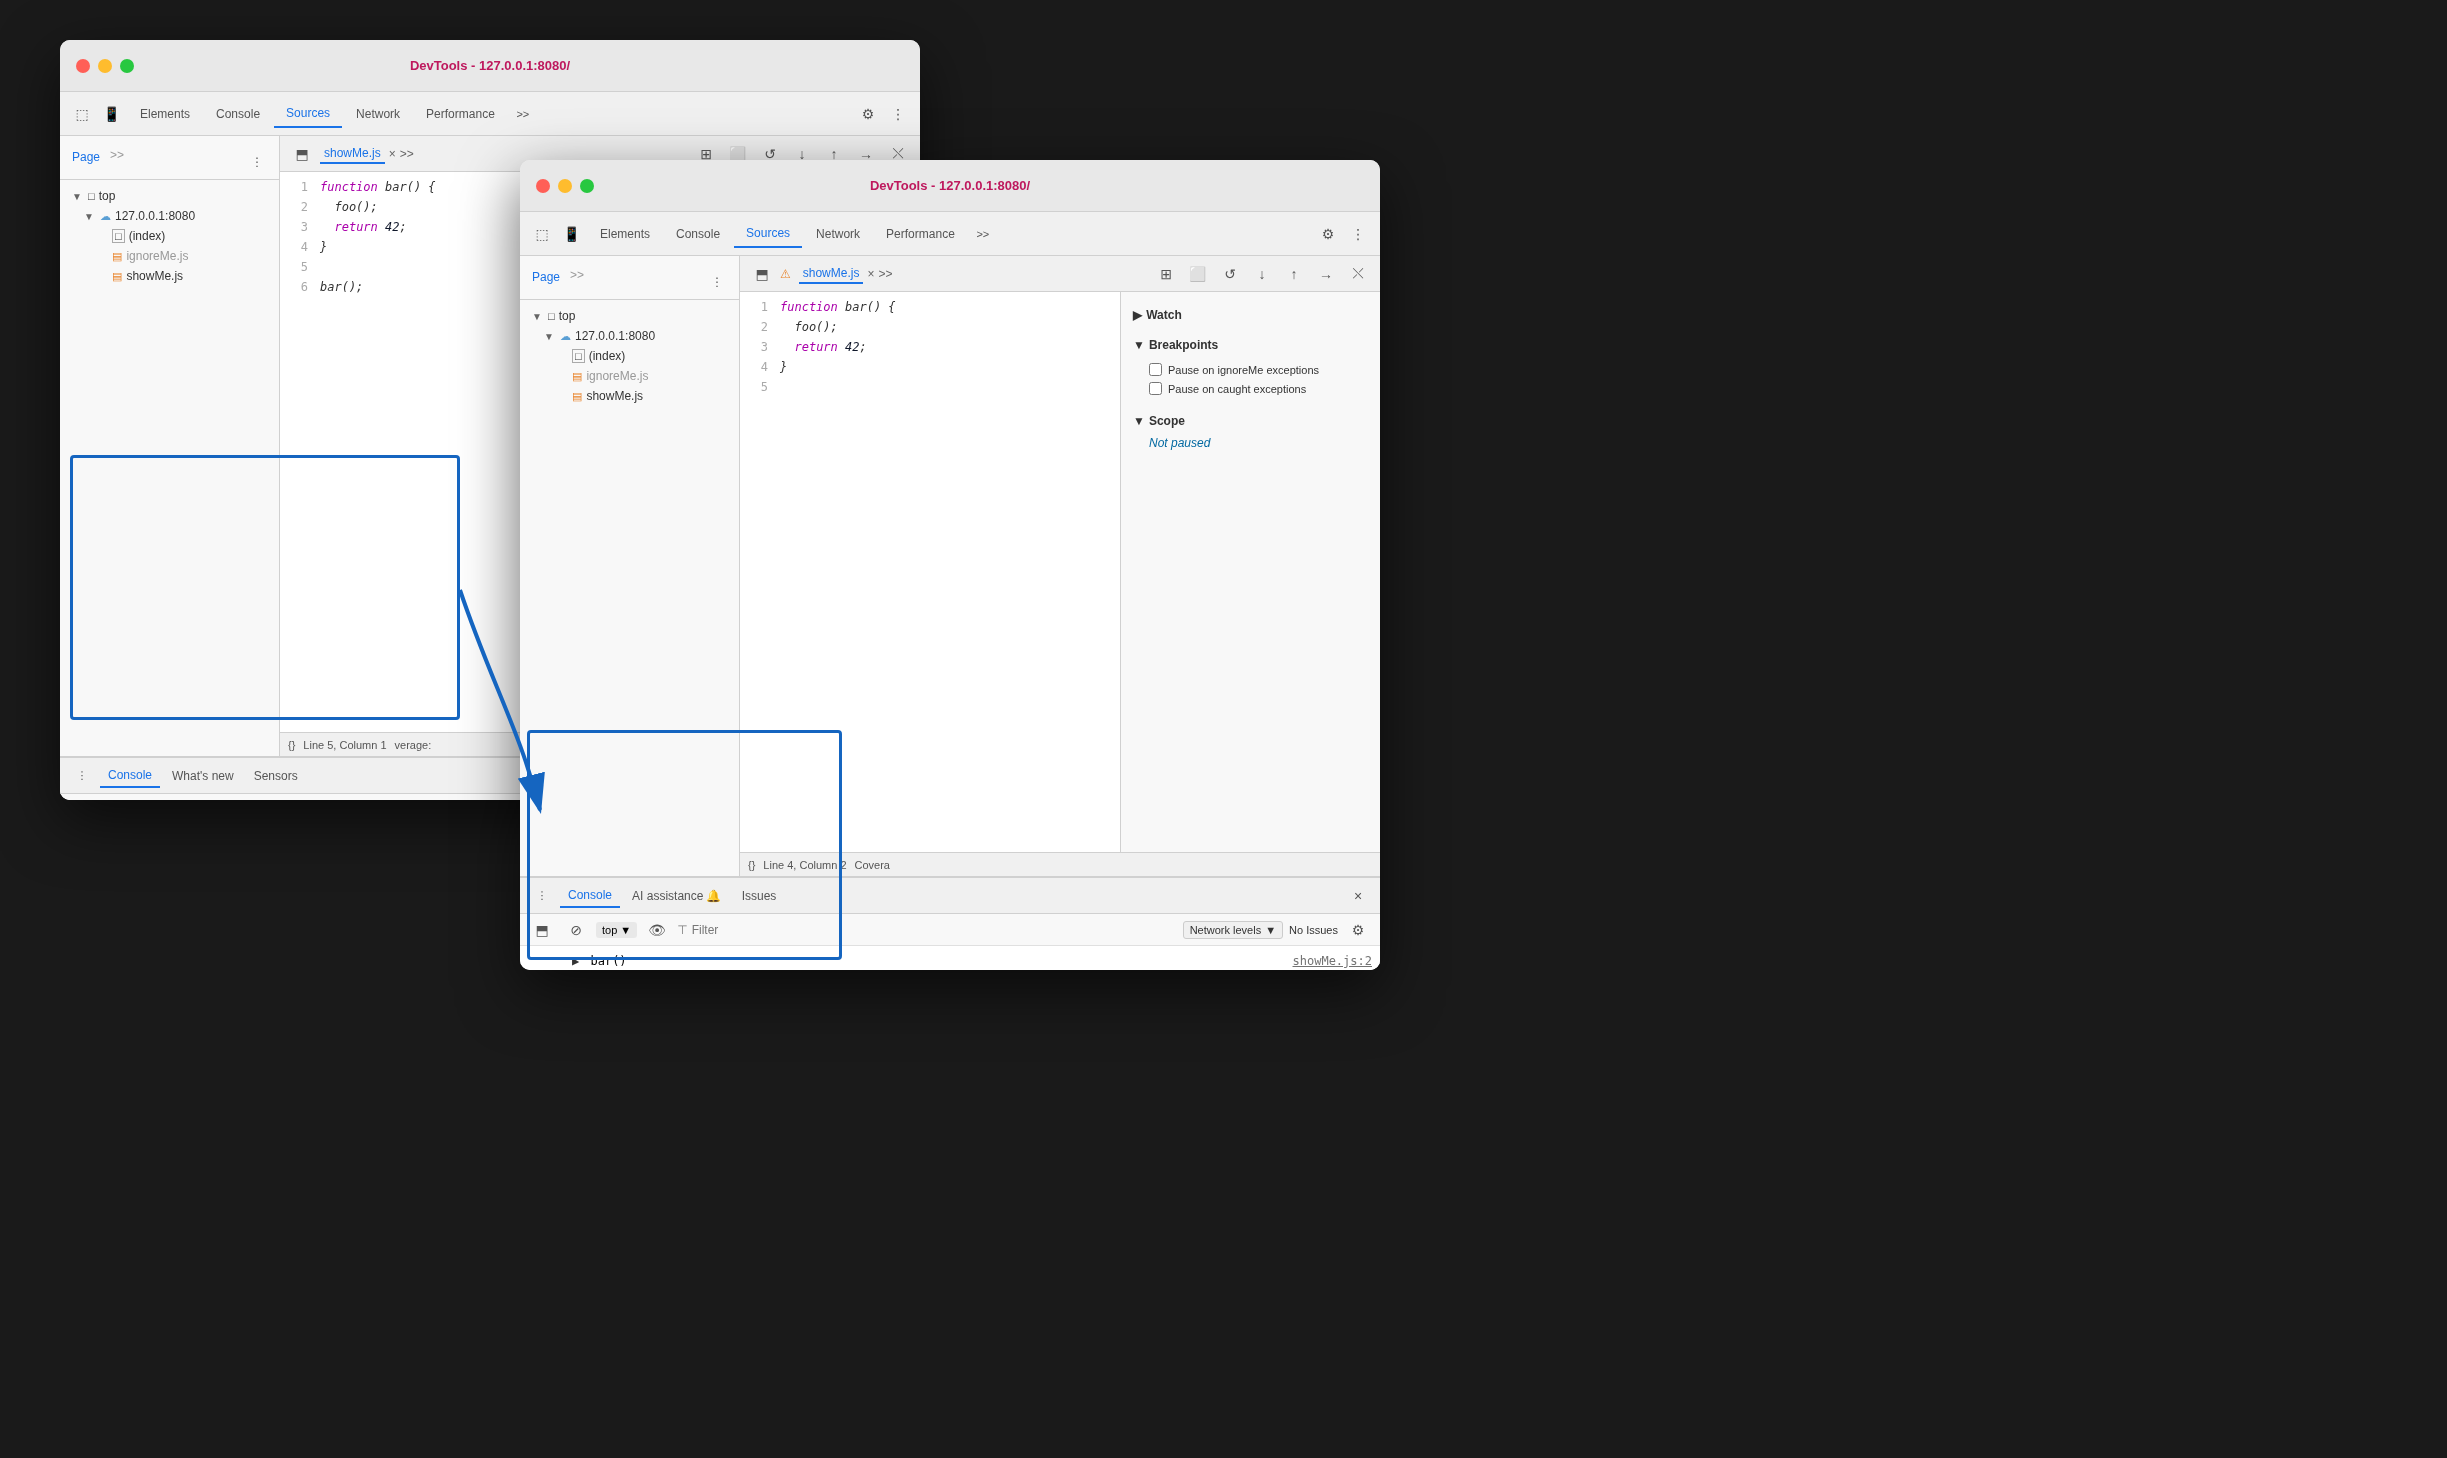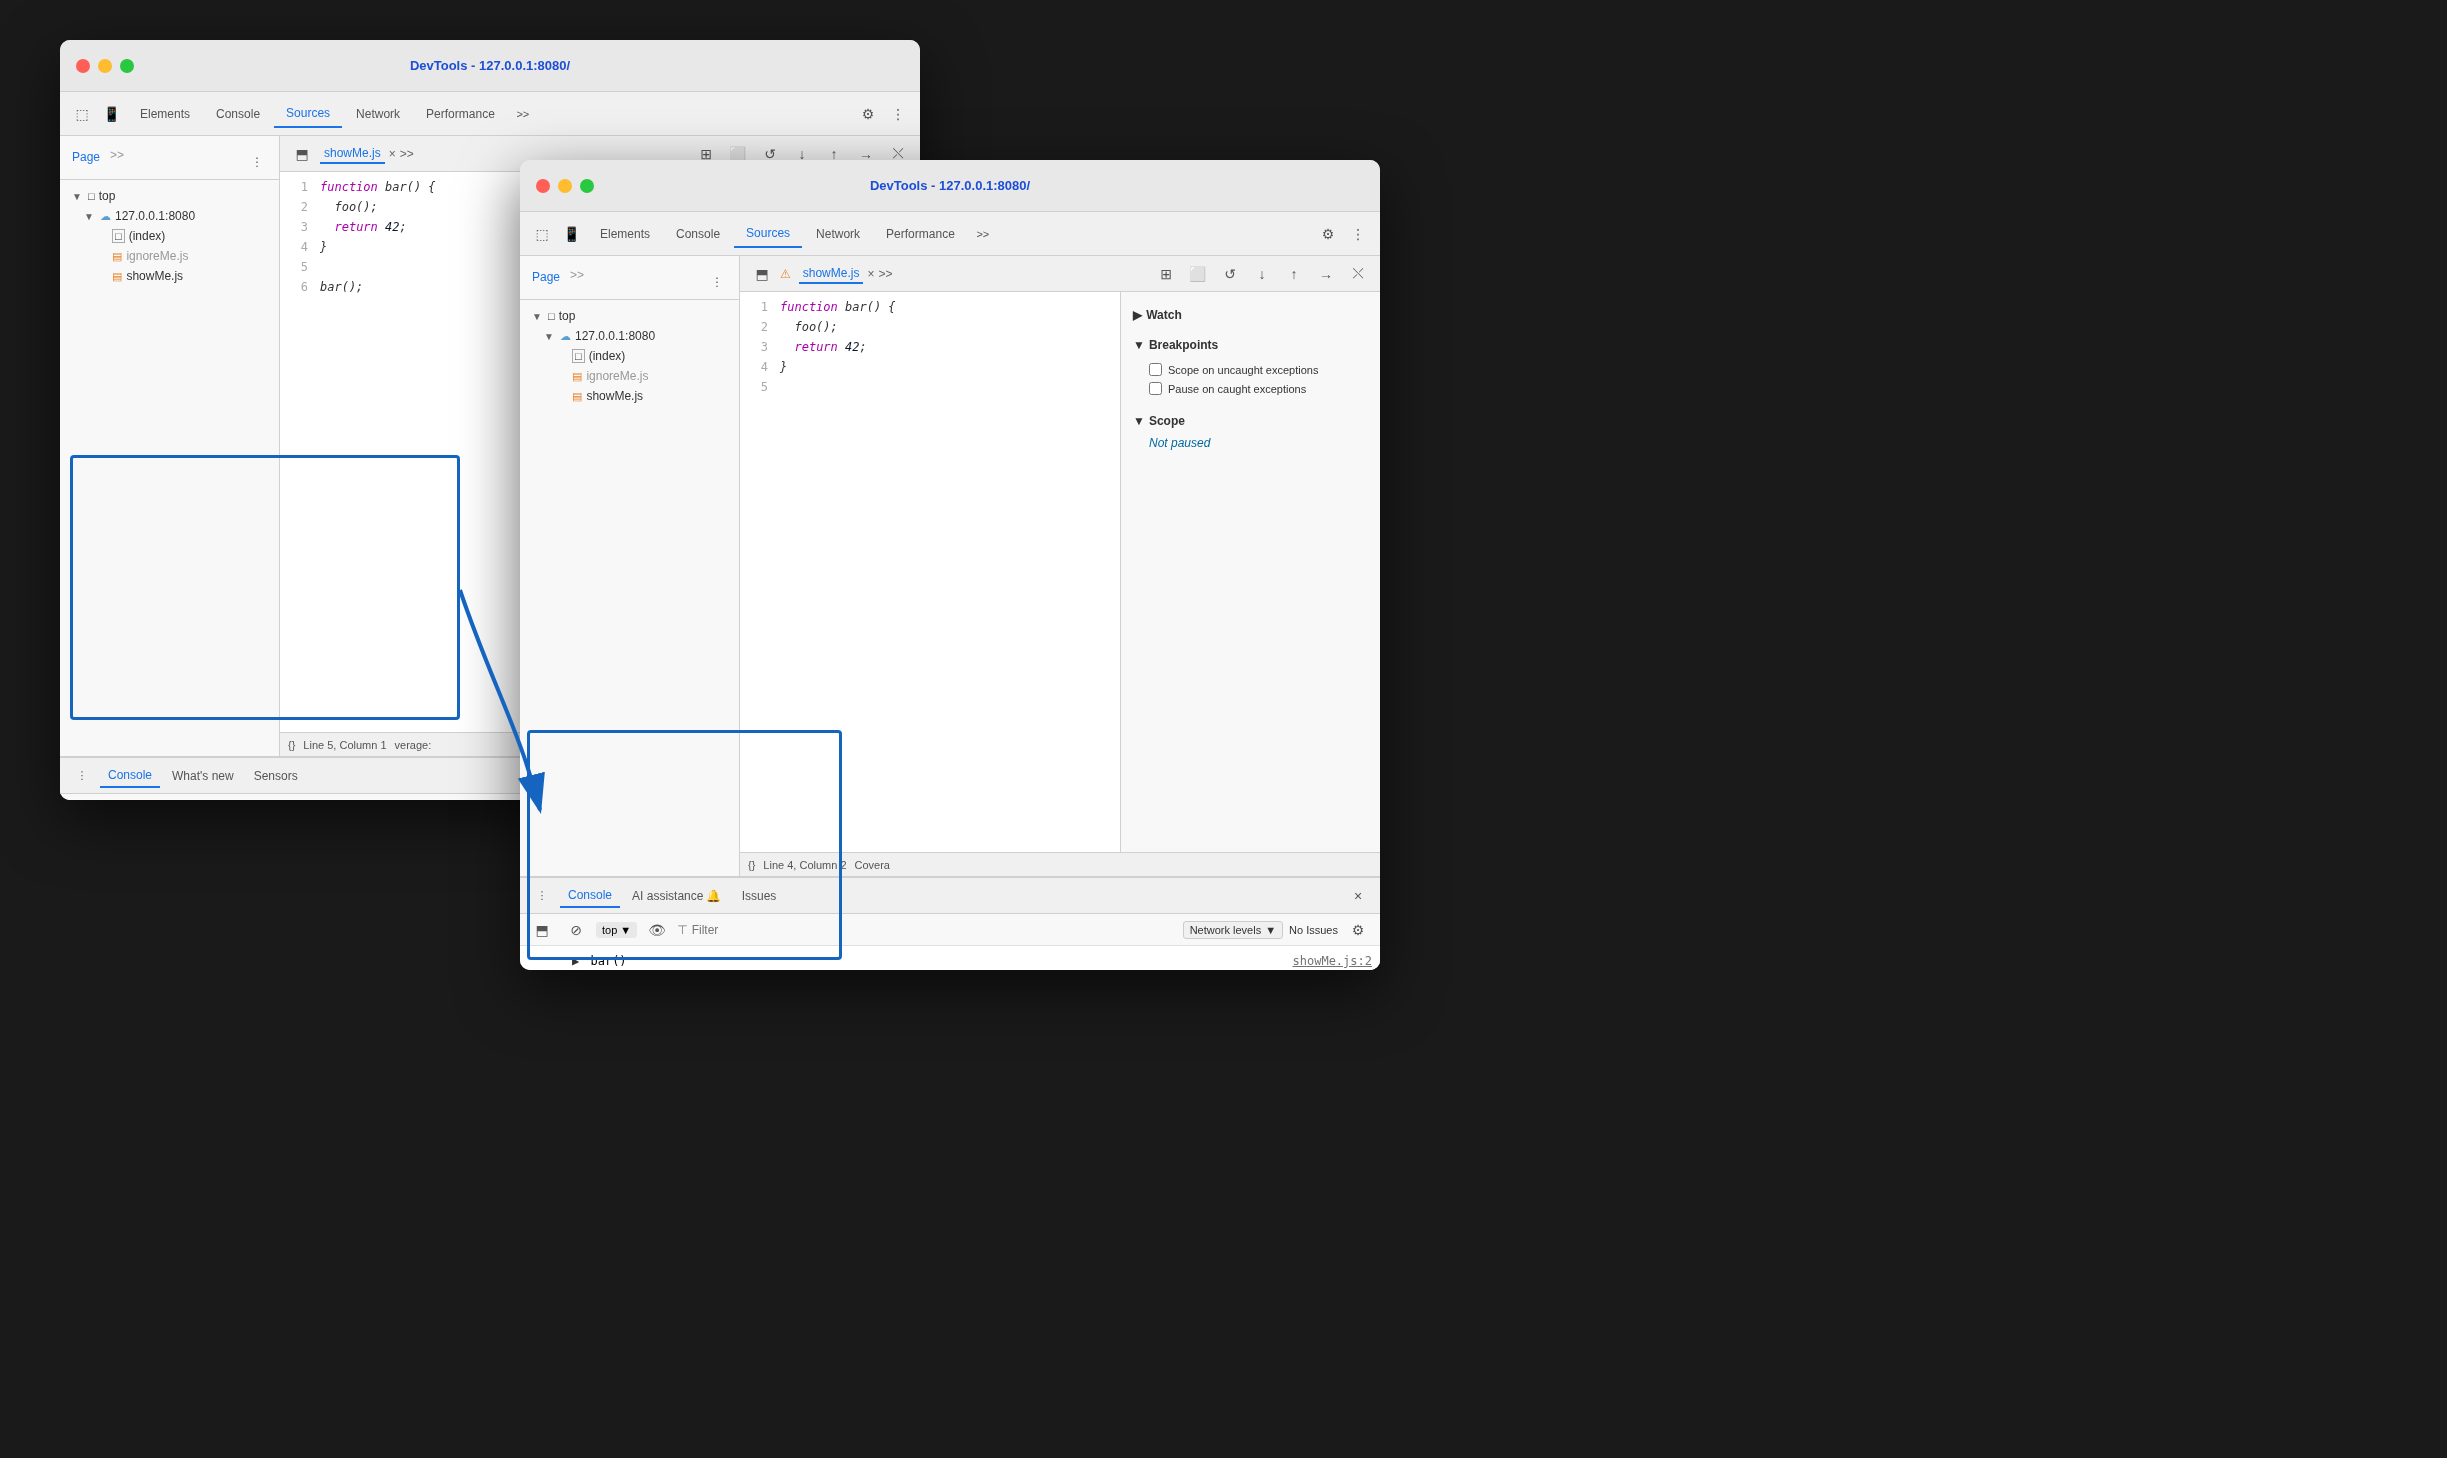--- a/index.html
+++ b/index.html
@@ -43,21 +43,21 @@
       border-radius: 50%;
       cursor: pointer;
     }
     .win-close { background: #ff5f57; }
     .win-minimize { background: #febc2e; }
     .win-maximize { background: #28c840; }
 
     .window-title {
       font-size: 13px;
       font-weight: 600;
-      color: #1d4ed8;
+      color: #be185d;
     }
 
     
     .devtools-toolbar {
       background: #f0f0f0;
       height: 44px;
       display: flex;
       align-items: center;
       padding: 0 8px;
       border-bottom: 1px solid #d0d0d0;
@@ -570,21 +570,21 @@
             </div>
           </div>
           <div class="right-section">
             <div class="right-section-header">
               <span>▼</span>
               <span>Breakpoints</span>
             </div>
             <div class="right-section-content">
               <div class="checkbox-row">
                 <input type="checkbox" style="">
-                <span>Scope on uncaught exceptions</span>
+                <span>Pause on ignoreMe exceptions</span>
               </div>
               <div class="checkbox-row">
                 <input type="checkbox" style="">
                 <span>Pause on caught exceptions</span>
               </div>
             </div>
           </div>
           <div class="right-section">
             <div class="right-section-header">
               <span>▼</span>

